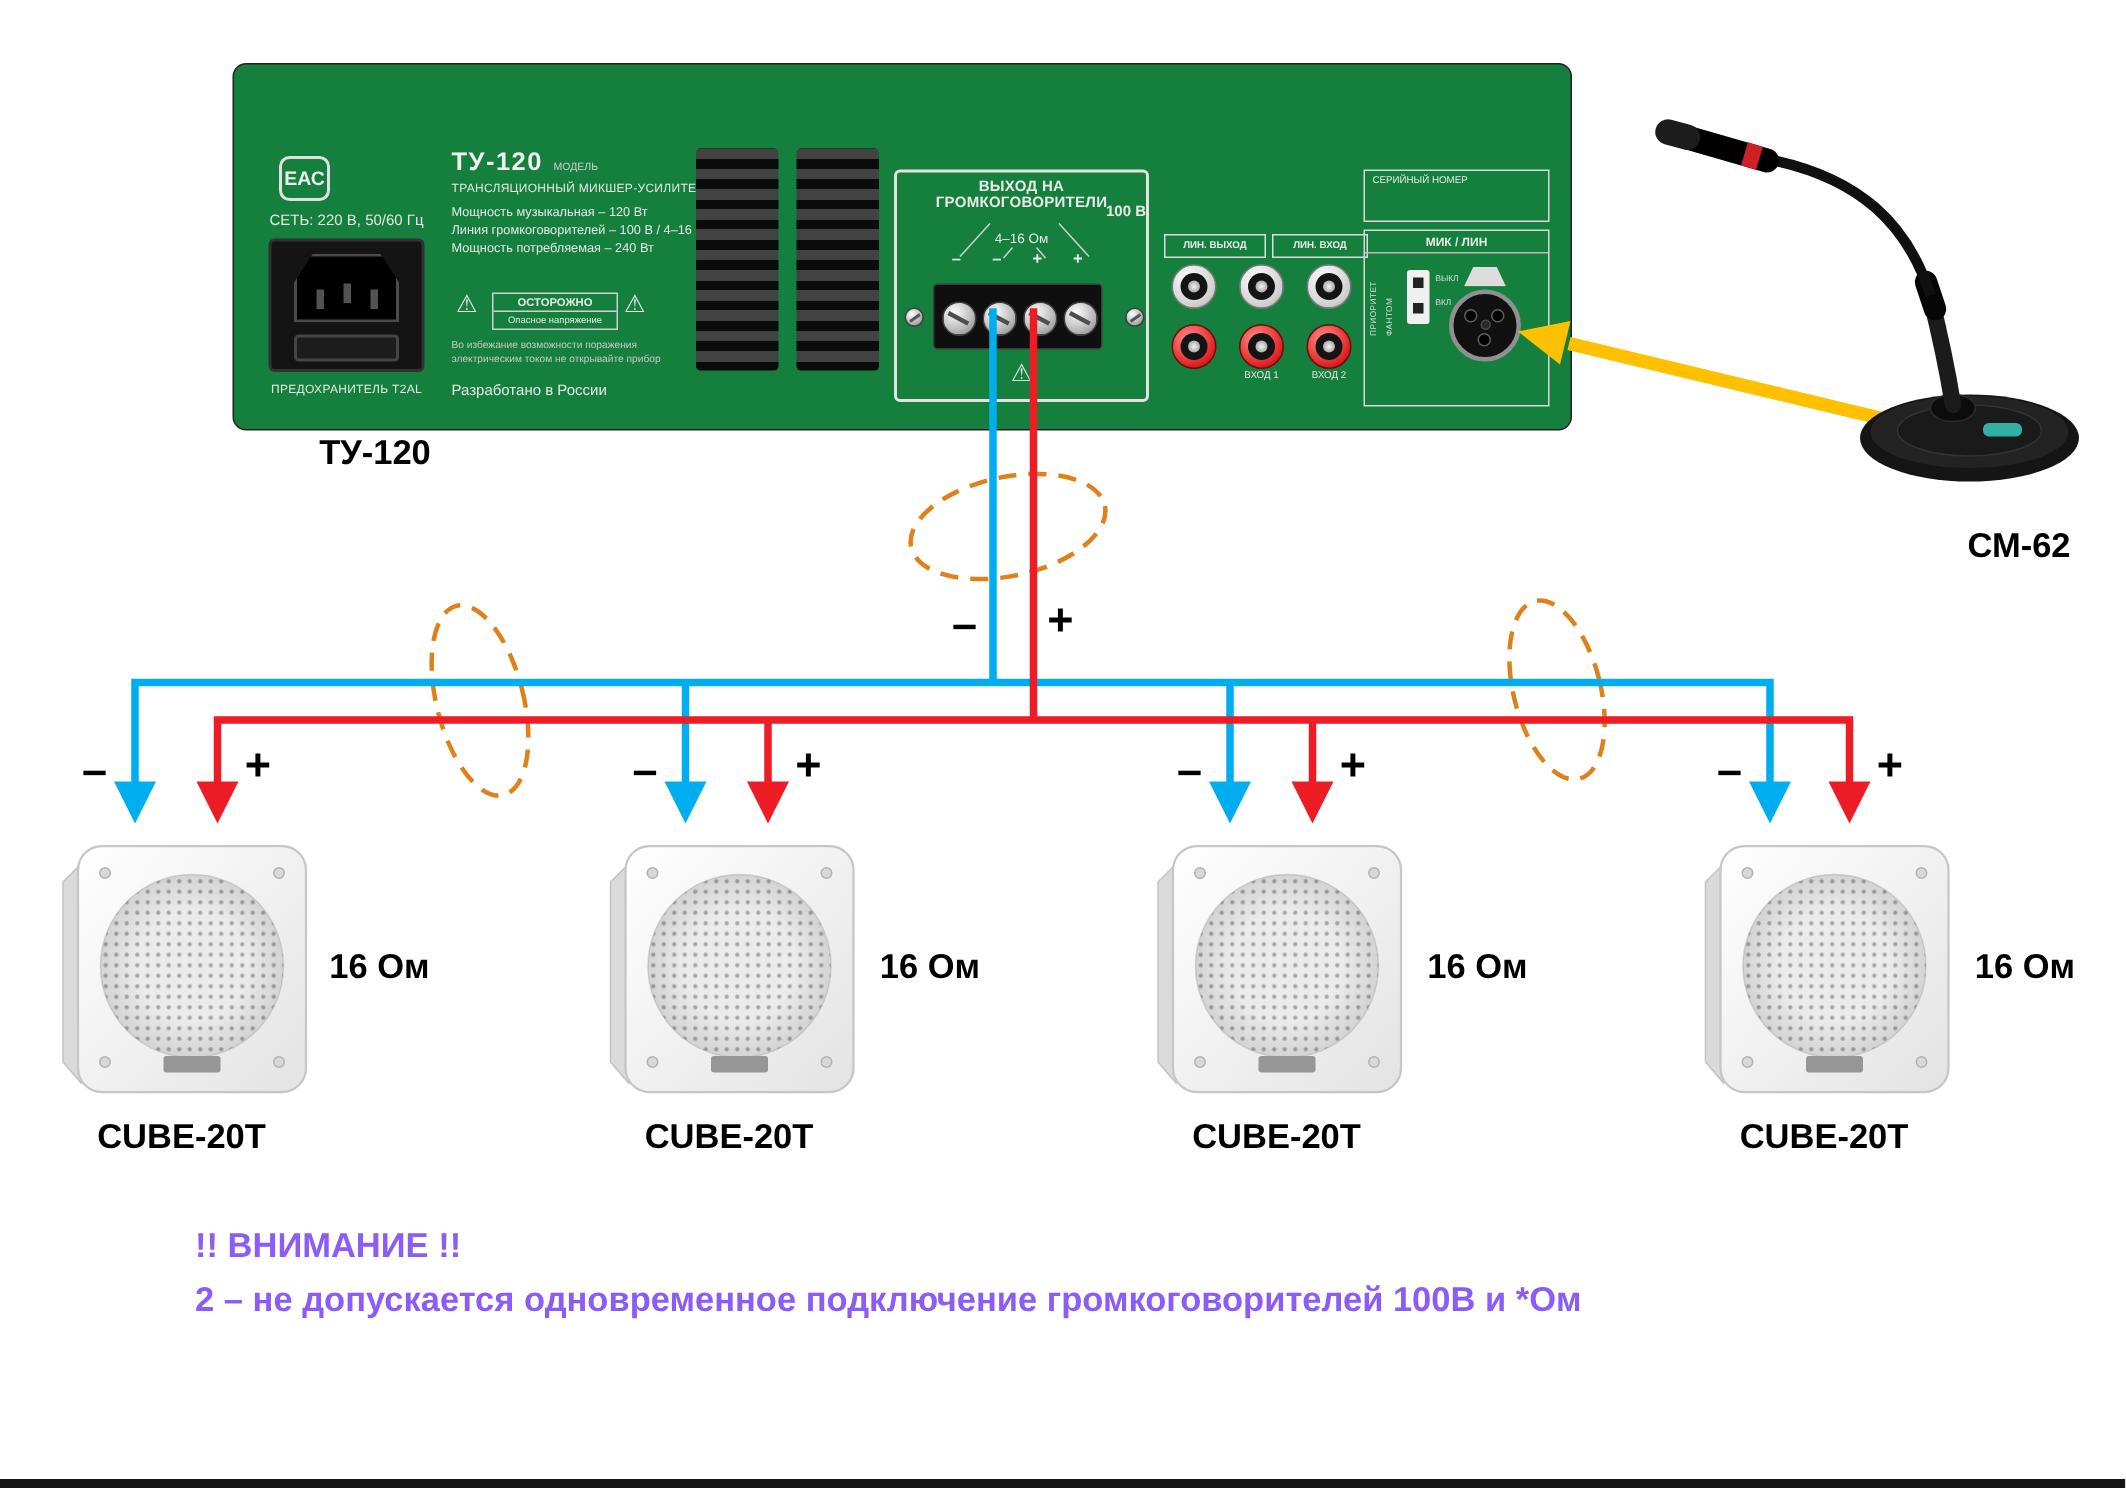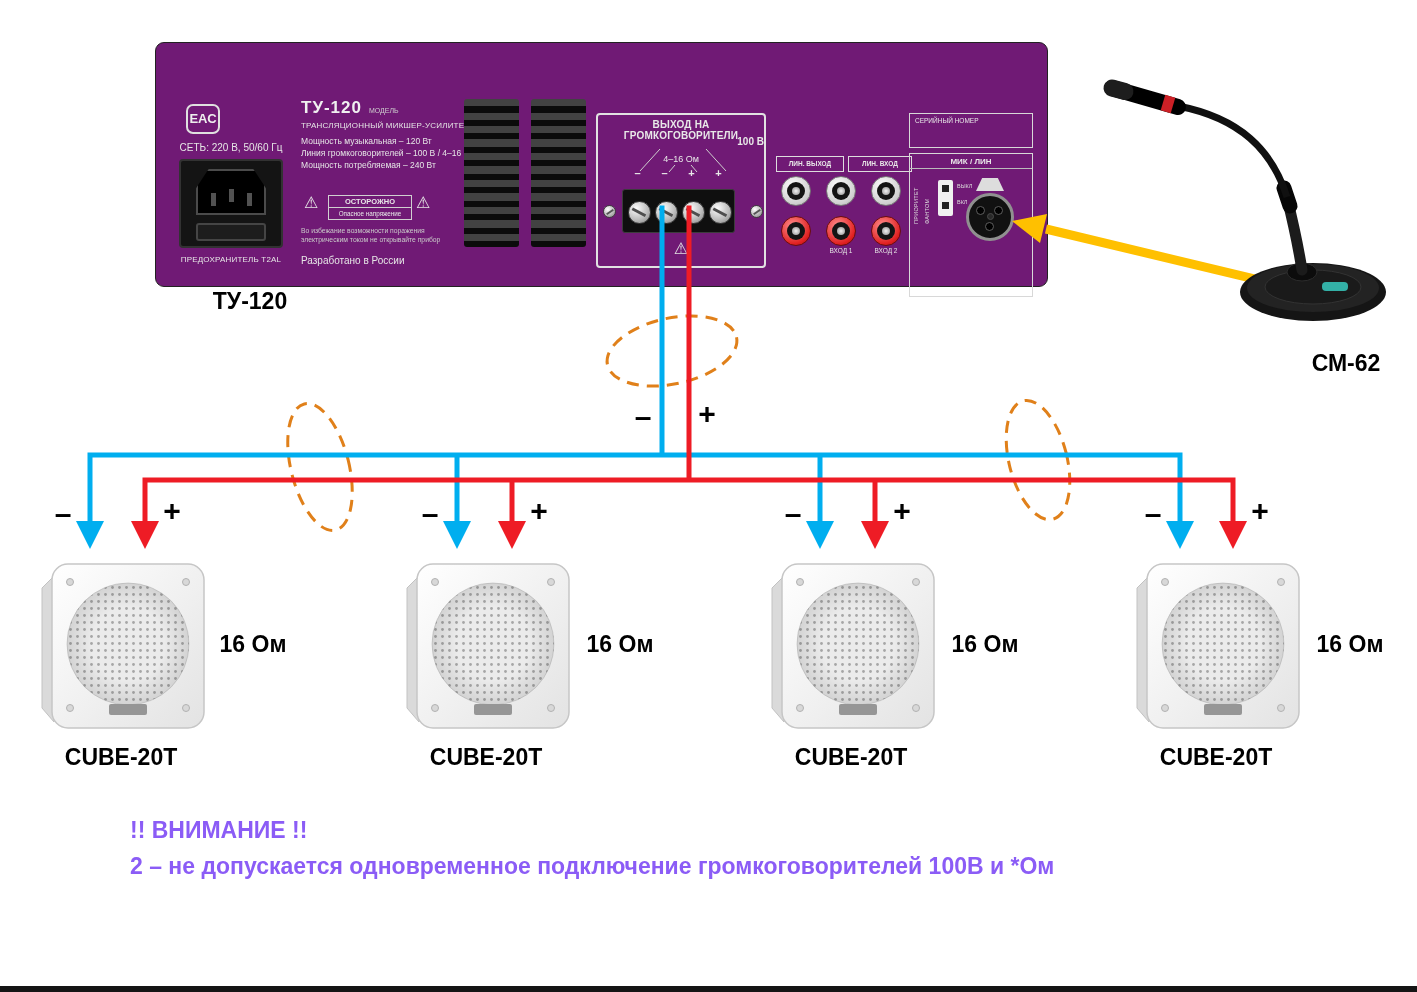--- a/index.html
+++ b/index.html
@@ -3,21 +3,21 @@
 <meta charset="utf-8">
 <title>Wiring diagram</title>
 <style>
   *{margin:0;padding:0;box-sizing:border-box}
   html,body{width:1417px;height:992px}
   body{font-family:"Liberation Sans",sans-serif;background:#fff}
   :root{--negative:#00aeef;--positive:#ee1c25;--highlight:#e0801a;--arrow:#ffc000}
   .page{position:relative;width:1417px;height:992px;background:#fff;overflow:hidden}
 
   
-  .amp{position:absolute;left:155px;top:42px;width:893px;height:245px;background:#701a75;border:1px solid #222;border-radius:9px;color:#e8e8e8;z-index:2}
+  .amp{position:absolute;left:155px;top:42px;width:893px;height:245px;background:#15803d;border:1px solid #222;border-radius:9px;color:#e8e8e8;z-index:2}
   .amp .t{position:absolute;color:#e6e6e6}
   .eac{position:absolute;border:2px solid #e0e0e0;border-radius:7px;font-size:13px;font-weight:bold;text-align:center;line-height:26px;color:#eee}
   .pin{position:absolute;width:5px;height:13px;background:#525252}
   .screw{position:absolute;width:23px;height:23px;border-radius:50%;background:radial-gradient(circle at 35% 30%,#fdfdfd,#b9b9b9 60%,#7d7d7d);border:1px solid #3f3f3f}
   .screw::after{content:"";position:absolute;left:50%;top:50%;width:15px;height:2.5px;background:#4e4e4e;transform:translate(-50%,-50%) rotate(28deg)}
   .pscrew{position:absolute;width:13px;height:13px;border-radius:50%;background:radial-gradient(circle at 35% 30%,#fff,#b5b5b5 60%,#808080);border:1px solid #3f3f3f}
   .pscrew::after{content:"";position:absolute;left:50%;top:50%;width:8px;height:2px;background:#555;transform:translate(-50%,-50%) rotate(-35deg)}
   .vent{width:55px;height:148px;background:repeating-linear-gradient(#424242 0 7px,#0b0b0b 7px 13.5px);border-radius:3px}
   .rca{position:absolute;width:30px;height:30px;border-radius:50%;background:radial-gradient(circle at 38% 32%,#ffffff,#cfcfcf 70%,#9e9e9e);border:1px solid #777}
   .rca::before{content:"";position:absolute;inset:5px;border-radius:50%;background:#141414}
@@ -141,21 +141,21 @@
     <div class="rca" style="left:670px;top:133px"></div>
     <div class="rca red" style="left:670px;top:173px"></div>
     <div class="rca" style="left:715px;top:133px"></div>
     <div class="rca red" style="left:715px;top:173px"></div>
 
     <div class="t" style="left:663px;top:204px;width:44px;text-align:center;font-size:6.5px">ВХОД 1</div>
     <div class="t" style="left:708px;top:204px;width:44px;text-align:center;font-size:6.5px">ВХОД 2</div>
 
     <div style="position:absolute;left:753px;top:70px;width:124px;height:35px;border:1px solid #d8d8d8;font-size:6.5px;padding:3px 5px">СЕРИЙНЫЙ НОМЕР</div>
 
-    <div style="position:absolute;left:753px;top:110px;width:124px;height:144px;border:1px solid #d8d8d8">
+    <div style="position:absolute;left:753px;top:110px;width:124px;height:118px;border:1px solid #d8d8d8">
       <div style="height:15px;line-height:15px;border-bottom:1px solid #bbb;text-align:center;font-size:8px;font-weight:bold">МИК / ЛИН</div>
       <div class="vlabel" style="left:3px;top:22px">ПРИОРИТЕТ</div>
       <div class="vlabel" style="left:14px;top:22px">ФАНТОМ</div>
       <div style="position:absolute;left:28px;top:26px;width:15px;height:36px;background:#f0f0f0;border-radius:2px">
         <i style="position:absolute;left:4px;top:5px;width:7px;height:7px;background:#222"></i>
         <i style="position:absolute;left:4px;top:22px;width:7px;height:7px;background:#222"></i>
       </div>
       <div style="position:absolute;left:47px;top:29px;font-size:5.5px;color:#ddd">ВЫКЛ</div>
       <div style="position:absolute;left:47px;top:45px;font-size:5.5px;color:#ddd">ВКЛ</div>
       <div style="position:absolute;left:66px;top:24px;width:28px;height:13px;background:#ddd;clip-path:polygon(22% 0,78% 0,100% 100%,0 100%)"></div>

